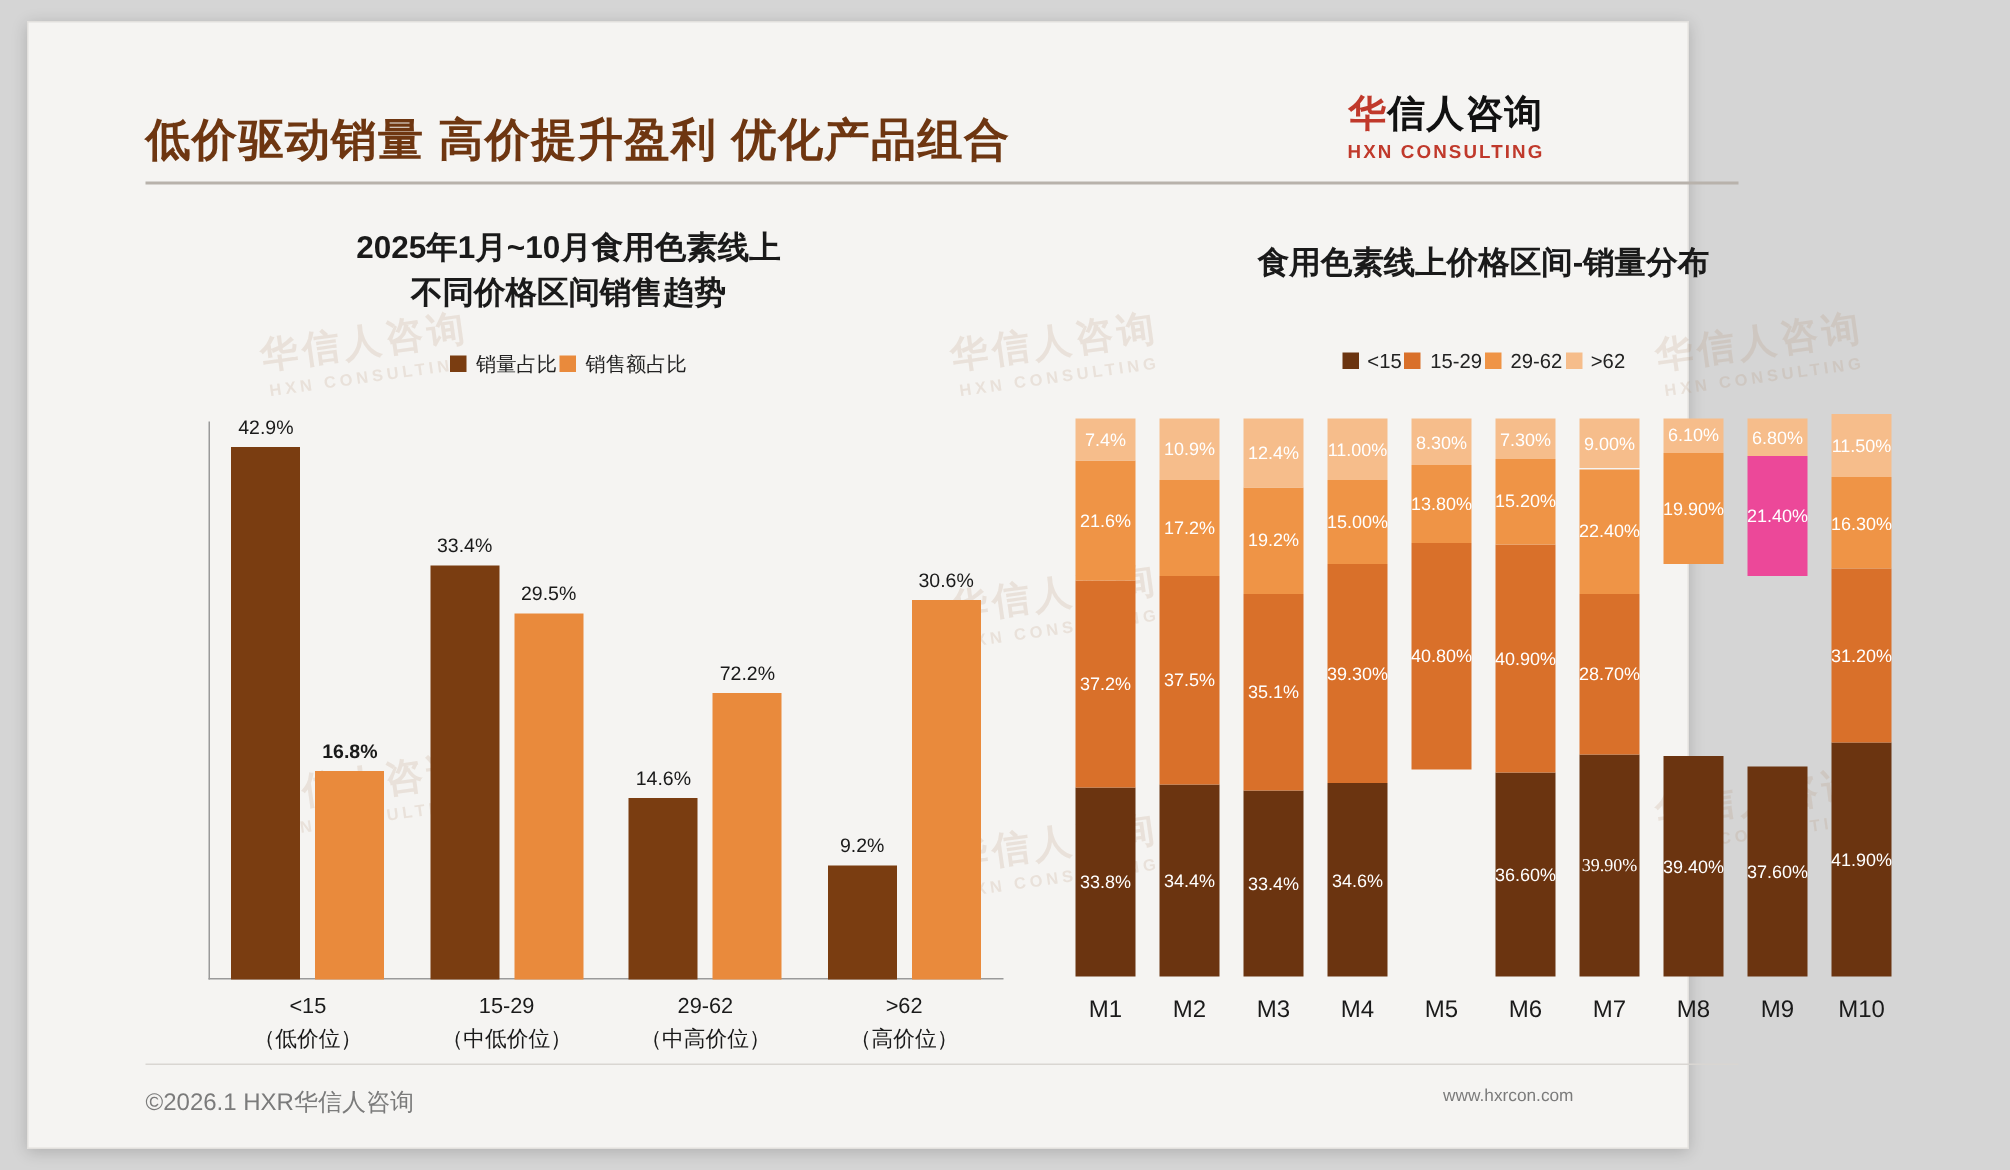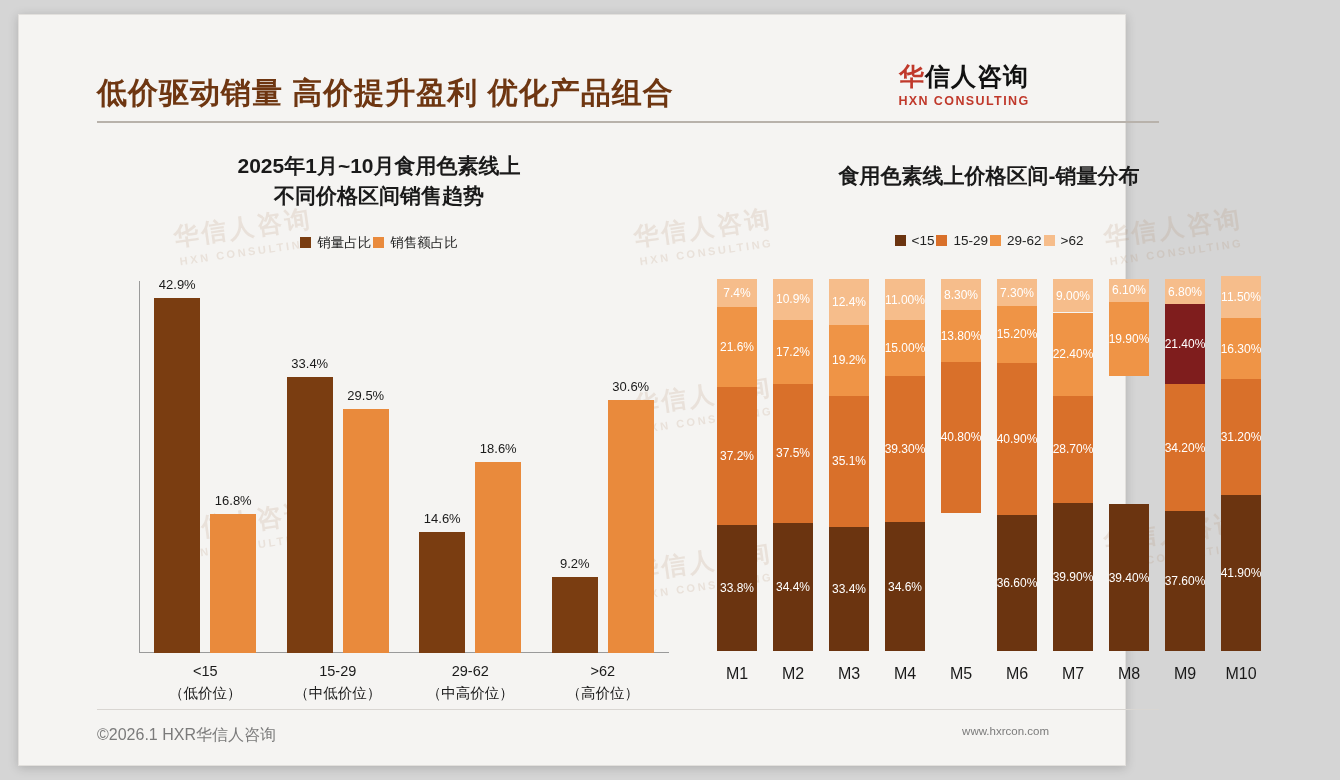--- a/index.html
+++ b/index.html
@@ -243,37 +243,37 @@
             <span class="legend-swatch" style="background: rgb(233, 138, 60);"></span>
             <span>销售额占比</span>
           </div>
         </div>
       <div class="plot" id="left-plot" style="position:absolute; left:60px; top:130px; width:530px; height:372px;">
           <div class="axis-line" style="left: 0px; bottom: 0px; width: 530px; height: 1px;"></div>
           <div class="axis-line" style="left: 0px; bottom: 0px; width: 1px; height: 372px;"></div>
           <div class="bar" style="left: 15.25px; width: 46px; height: 354.64px; background: rgb(122, 61, 17);"></div>
           <div class="bar-label" style="left: 3.25px; width: 70px; bottom: 360.64px;">42.9%</div>
           <div class="bar" style="left: 71.25px; width: 46px; height: 138.88px; background: rgb(233, 138, 60);"></div>
-          <div class="bar-label" style="left: 59.25px; width: 70px; bottom: 144.88px;">16.8%</div>
+          <div class="bar-label" style="left: 59.25px; width: 70px; bottom: 144.88px; font-weight: bold;">16.8%</div>
           <div class="cat-label" style="left: 0px; width: 132.5px; top: 380px;">
             <div>&lt;15</div>
             <div>（低价位）</div>
           </div>
           <div class="bar" style="left: 147.75px; width: 46px; height: 276.107px; background: rgb(122, 61, 17);"></div>
           <div class="bar-label" style="left: 135.75px; width: 70px; bottom: 282.107px;">33.4%</div>
           <div class="bar" style="left: 203.75px; width: 46px; height: 243.867px; background: rgb(233, 138, 60);"></div>
           <div class="bar-label" style="left: 191.75px; width: 70px; bottom: 249.867px;">29.5%</div>
           <div class="cat-label" style="left: 132.5px; width: 132.5px; top: 380px;">
             <div>15-29</div>
             <div>（中低价位）</div>
           </div>
           <div class="bar" style="left: 280.25px; width: 46px; height: 120.693px; background: rgb(122, 61, 17);"></div>
           <div class="bar-label" style="left: 268.25px; width: 70px; bottom: 126.693px;">14.6%</div>
           <div class="bar" style="left: 336.25px; width: 46px; height: 190.96px; background: rgb(233, 138, 60);"></div>
-          <div class="bar-label" style="left: 324.25px; width: 70px; bottom: 196.96px;">18.6%</div>
+          <div class="bar-label" style="left: 324.25px; width: 70px; bottom: 196.96px;">72.2%</div>
           <div class="cat-label" style="left: 265px; width: 132.5px; top: 380px;">
             <div>29-62</div>
             <div>（中高价位）</div>
           </div>
           <div class="bar" style="left: 412.75px; width: 46px; height: 76.0533px; background: rgb(122, 61, 17);"></div>
           <div class="bar-label" style="left: 400.75px; width: 70px; bottom: 82.0533px;">9.2%</div>
           <div class="bar" style="left: 468.75px; width: 46px; height: 252.96px; background: rgb(233, 138, 60);"></div>
           <div class="bar-label" style="left: 456.75px; width: 70px; bottom: 258.96px;">30.6%</div>
           <div class="cat-label" style="left: 397.5px; width: 132.5px; top: 380px;">
             <div>&gt;62</div>
@@ -384,21 +384,21 @@
             </div>
             <div class="seg" style="bottom: 288.3px; height: 56.544px; background: rgb(239, 148, 70);">
               <span class="seg-label">15.20%</span>
             </div>
             <div class="seg" style="bottom: 344.844px; height: 27.156px; background: rgb(246, 189, 139);">
               <span class="seg-label">7.30%</span>
             </div>
           </div>
           <div class="x-label" style="left: 280px; width: 56px; top: 386px;">M6</div>
           <div class="stack" style="left: 344px; width: 40px; height: 372px;">
-            <div class="seg" style="bottom: 0px; height: 148.428px; background: rgb(107, 52, 16);">
+            <div class="seg" style="bottom: 0px; height: 148.428px; background: rgb(107, 52, 16); font-family: Liberation Serif, serif;">
               <span class="seg-label">39.90%</span>
             </div>
             <div class="seg" style="bottom: 148.428px; height: 106.764px; background: rgb(217, 112, 42);">
               <span class="seg-label">28.70%</span>
             </div>
             <div class="seg" style="bottom: 255.192px; height: 83.328px; background: rgb(239, 148, 70);">
               <span class="seg-label">22.40%</span>
             </div>
             <div class="seg" style="bottom: 338.52px; height: 33.48px; background: rgb(246, 189, 139);">
               <span class="seg-label">9.00%</span>
@@ -414,24 +414,21 @@
             </div>
             <div class="seg" style="bottom: 349.308px; height: 22.692px; background: rgb(246, 189, 139);">
               <span class="seg-label">6.10%</span>
             </div>
           </div>
           <div class="x-label" style="left: 392px; width: 56px; top: 386px;">M8</div>
           <div class="stack" style="left: 456px; width: 40px; height: 372px;">
             <div class="seg" style="bottom: 0px; height: 139.872px; background: rgb(107, 52, 16);">
               <span class="seg-label">37.60%</span>
             </div>
-            <div class="seg" style="bottom: 139.872px; height: 127.224px; background: rgb(217, 112, 42);">
-              <span class="seg-label">34.20%</span>
-            </div>
-            <div class="seg" style="bottom: 267.096px; height: 79.608px; background: #7f1d1d;">
+            <div class="seg" style="bottom: 267.096px; height: 79.608px; background: #ec4899;">
               <span class="seg-label">21.40%</span>
             </div>
             <div class="seg" style="bottom: 346.704px; height: 25.296px; background: rgb(246, 189, 139);">
               <span class="seg-label">6.80%</span>
             </div>
           </div>
           <div class="x-label" style="left: 448px; width: 56px; top: 386px;">M9</div>
           <div class="stack" style="left: 512px; width: 40px; height: 372px;">
             <div class="seg" style="bottom: 0px; height: 155.868px; background: rgb(107, 52, 16);">
               <span class="seg-label">41.90%</span>

